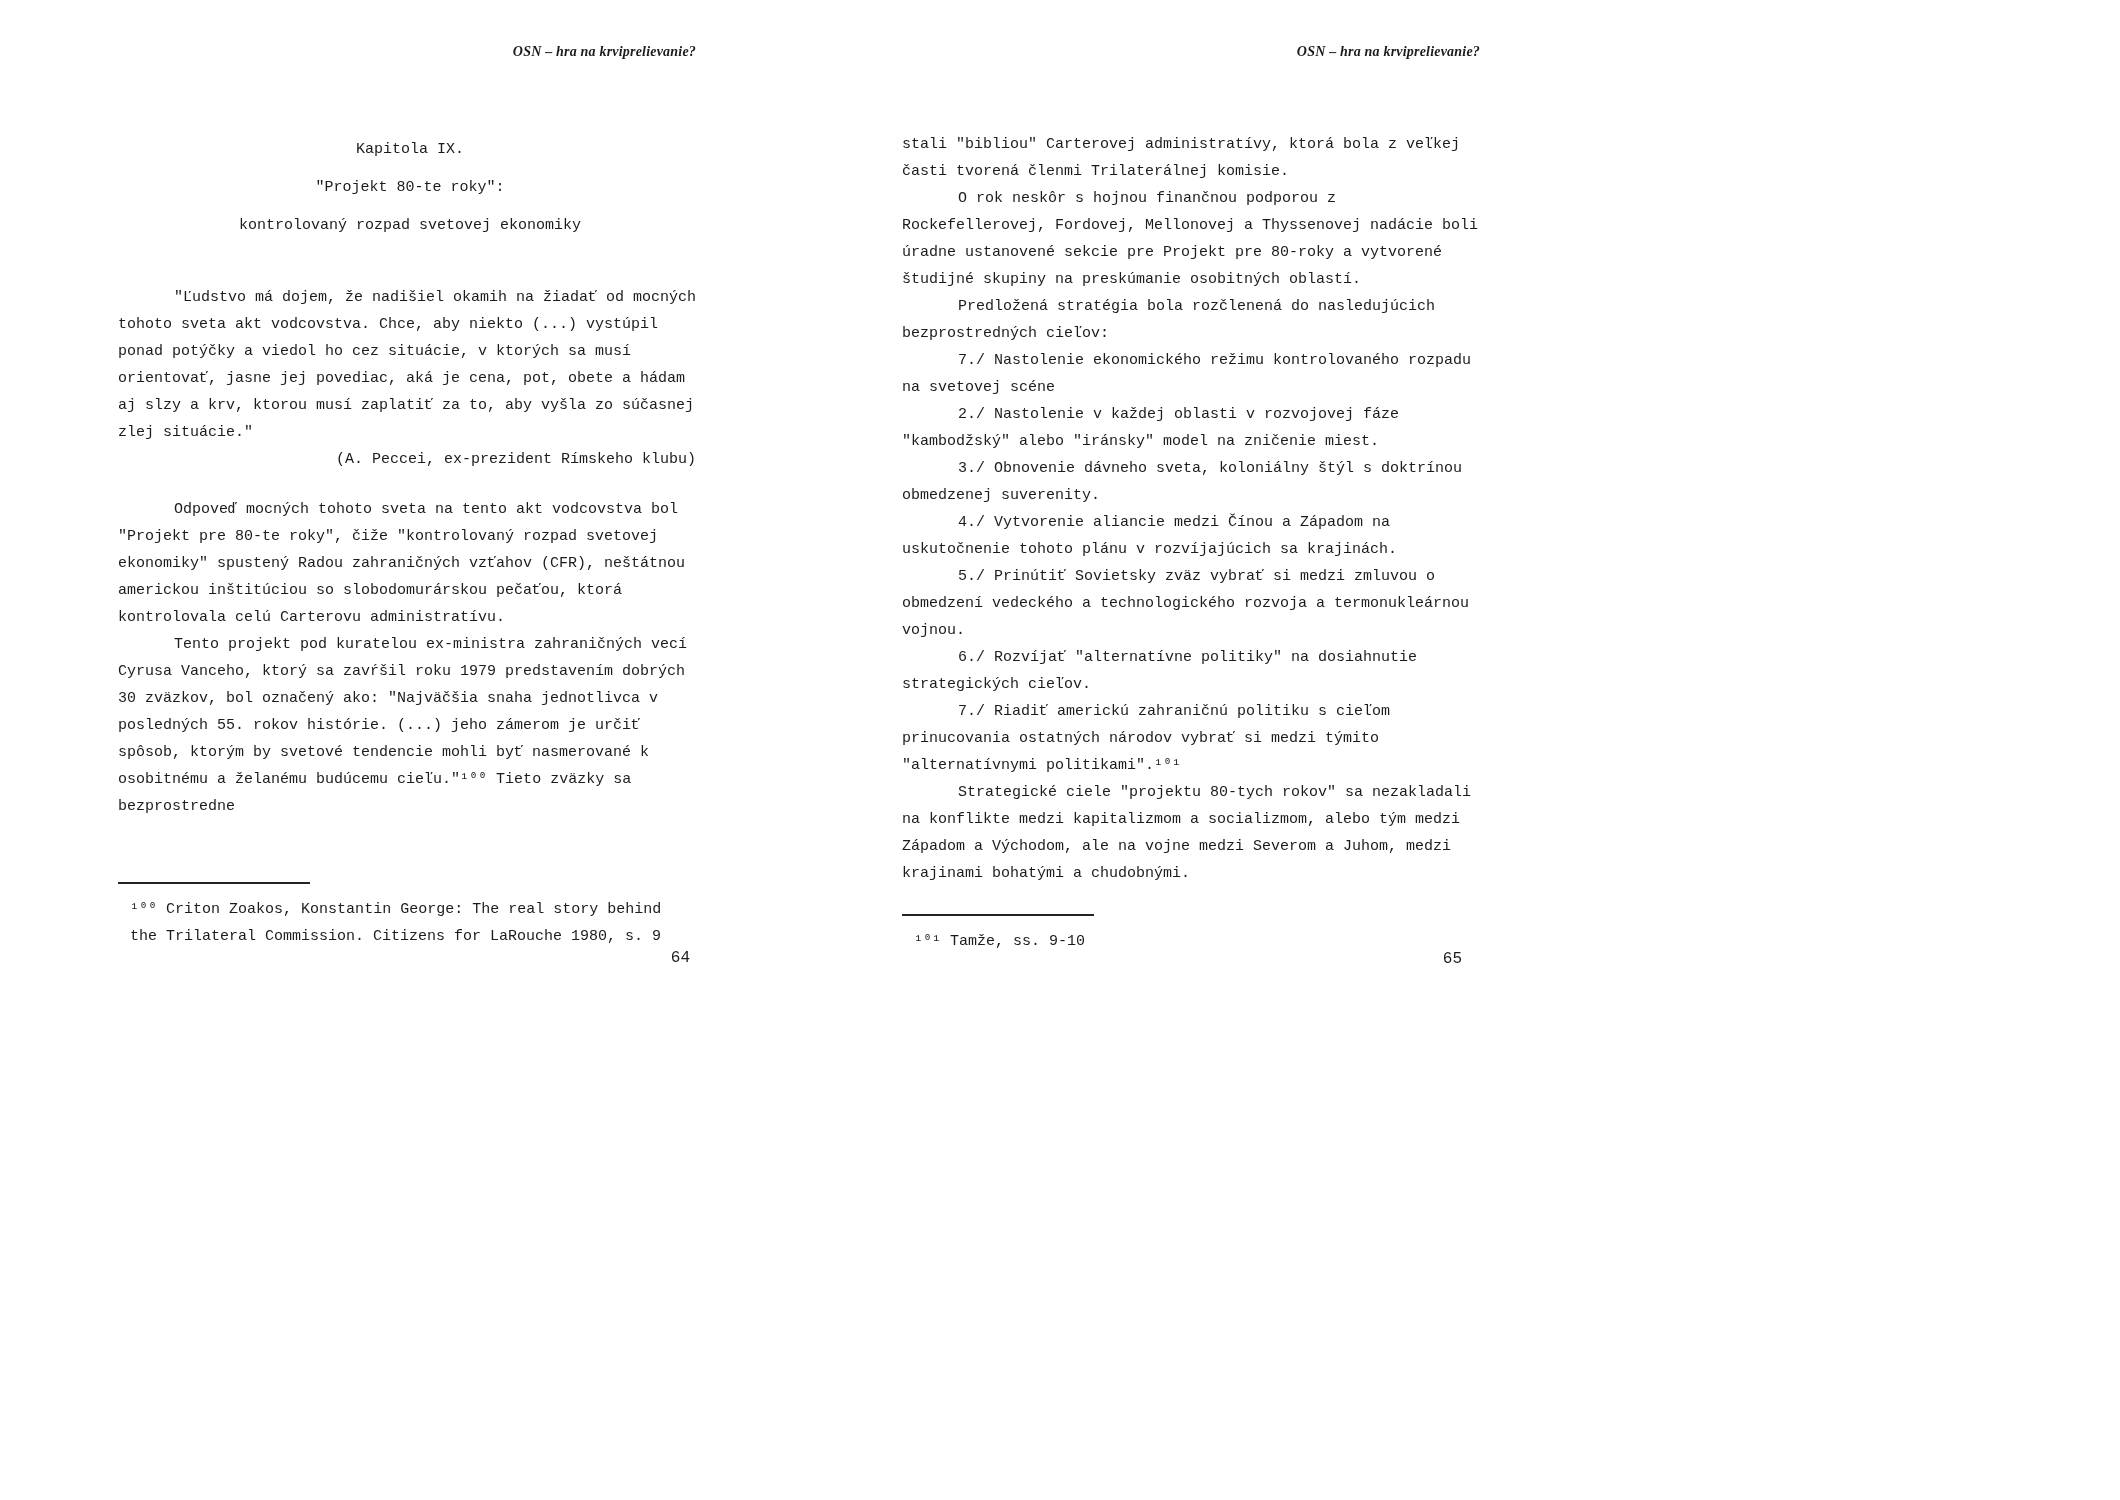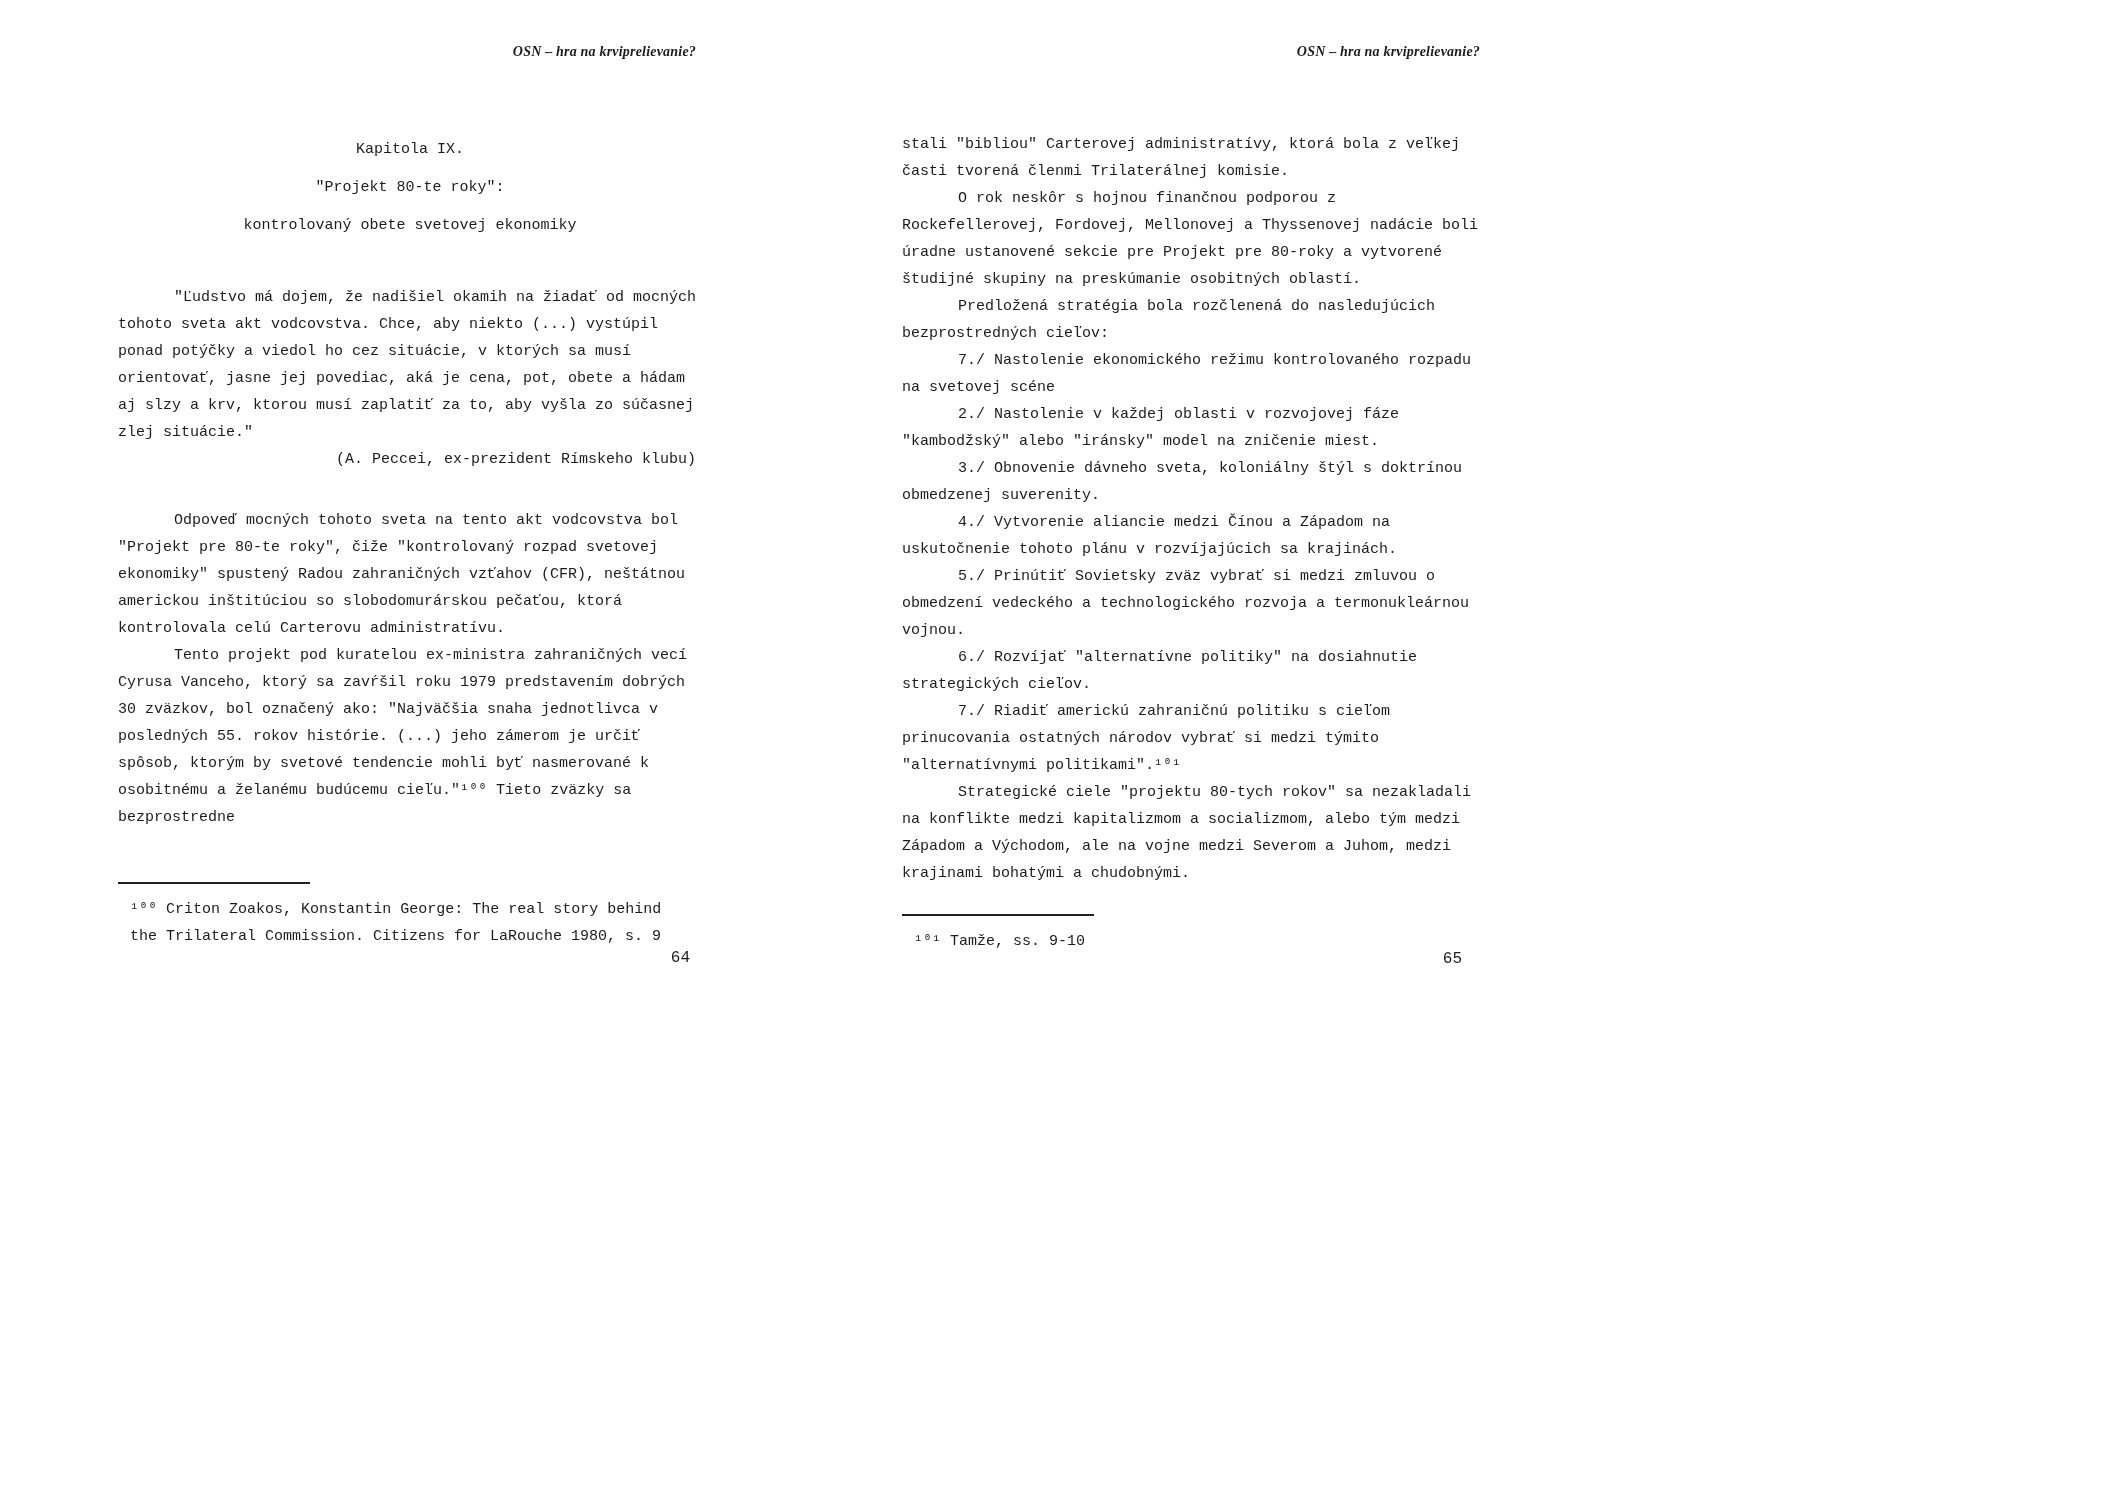--- a/index.html
+++ b/index.html
@@ -34,21 +34,21 @@
   }
   #col-left { left: 118px; }
   #col-right { left: 902px; }
 
   .heading-line { text-align: center; line-height: 38px; }
 
   .quote { margin: 39px 0 0 0; text-indent: 56px; }
   .attribution { margin: 0; text-align: right; padding-right: 6px; }
 
   p.body-para { margin: 0; text-indent: 56px; }
-  p.body-para.gap-before { margin-top: 34px; }
+  p.body-para.gap-before { margin-top: 23px; }
   p.noindent { text-indent: 0; }
 
   .footnote {
     position: absolute;
     width: 584px;
     font-size: 15px;
     line-height: 27px;
   }
   #footnote-left { left: 118px; top: 882px; }
   #footnote-right { left: 902px; top: 914px; }
@@ -71,21 +71,21 @@
   #page-number-right { left: 884px; top: 949px; }
 </style>
 </head>
 <body>
 
 <div id="header-left" class="page-header">OSN – hra na krviprelievanie?</div>
 
 <div id="col-left" class="column">
   <div class="heading-line">Kapitola IX.</div>
   <div class="heading-line">"Projekt 80-te roky":</div>
-  <div class="heading-line">kontrolovaný obete svetovej ekonomiky</div>
+  <div class="heading-line">kontrolovaný rozpad svetovej ekonomiky</div>
 
   <p class="quote">"Ľudstvo má dojem, že nadišiel okamih na žiadať od mocných tohoto sveta akt vodcovstva. Chce, aby niekto (...) vystúpil ponad potýčky a viedol ho cez situácie, v ktorých sa musí orientovať, jasne jej povediac, aká je cena, pot, obete a hádam aj slzy a krv, ktorou musí zaplatiť za to, aby vyšla zo súčasnej zlej situácie."</p>
   <p class="attribution">(A. Peccei, ex-prezident Rímskeho klubu)</p>
 
   <p class="body-para gap-before">Odpoveď mocných tohoto sveta na tento akt vodcovstva bol "Projekt pre 80-te roky", čiže "kontrolovaný rozpad svetovej ekonomiky" spustený Radou zahraničných vzťahov (CFR), neštátnou americkou inštitúciou so slobodomurárskou pečaťou, ktorá kontrolovala celú Carterovu administratívu.</p>
   <p class="body-para">Tento projekt pod kuratelou ex-ministra zahraničných vecí Cyrusa Vanceho, ktorý sa zavŕšil roku 1979 predstavením dobrých 30 zväzkov, bol označený ako: "Najväčšia snaha jednotlivca v posledných 55. rokov histórie. (...) jeho zámerom je určiť spôsob, ktorým by svetové tendencie mohli byť nasmerované k osobitnému a želanému budúcemu cieľu."¹⁰⁰ Tieto zväzky sa bezprostredne</p>
 </div>
 
 <div id="footnote-left" class="footnote">
   <div class="footnote-rule"></div>

